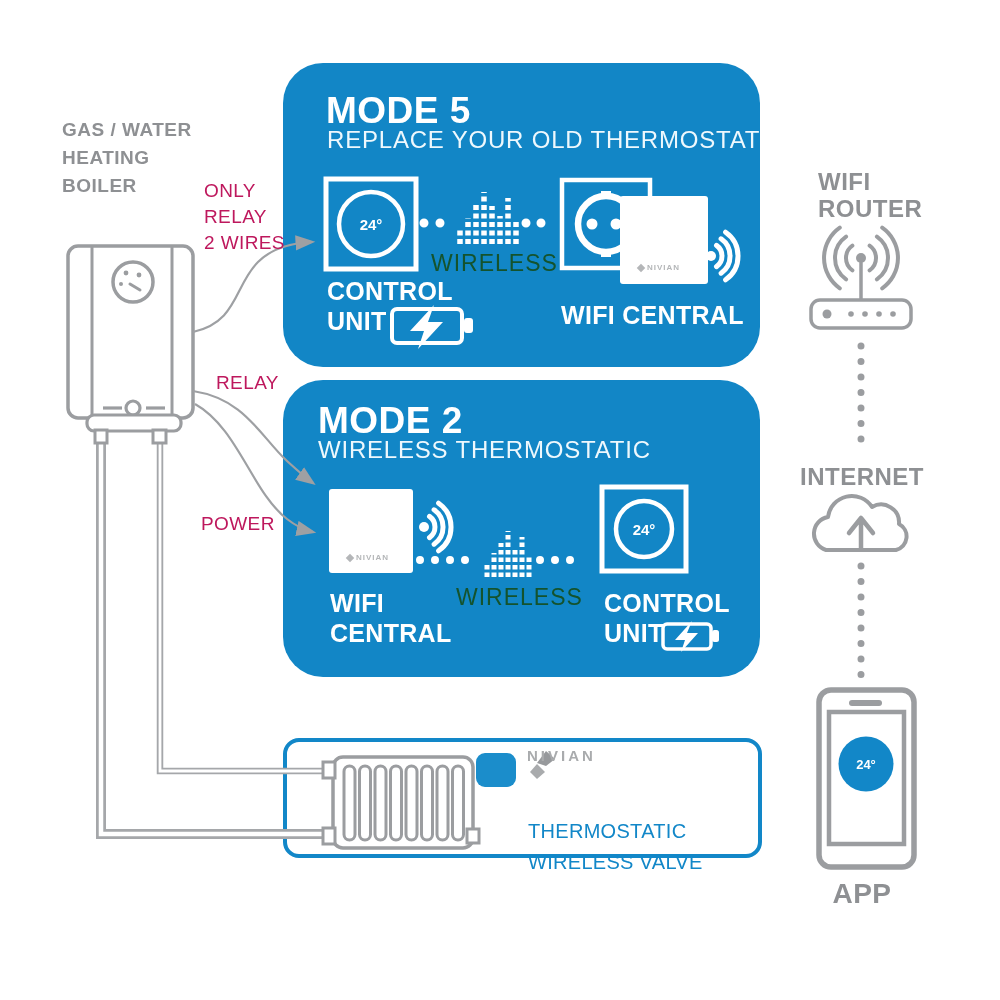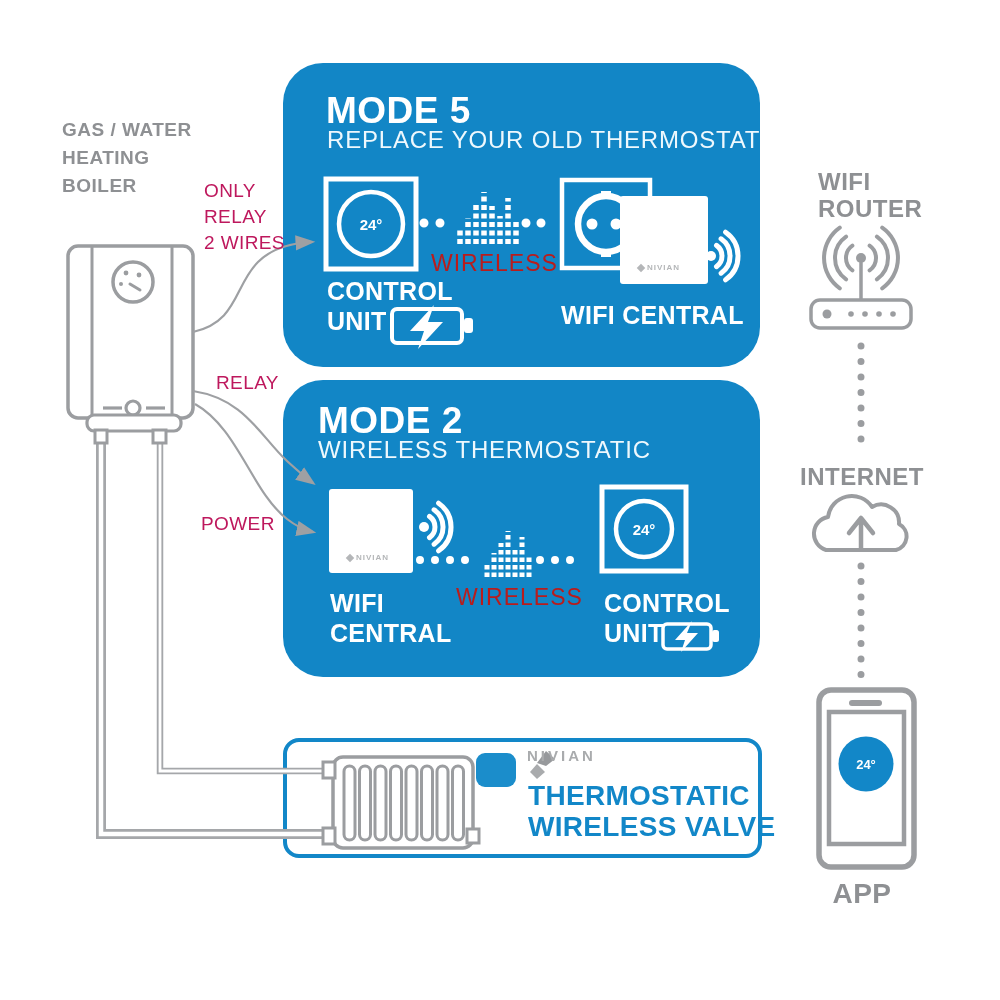--- a/index.html
+++ b/index.html
@@ -10,30 +10,30 @@
   .mode2{left:283px;top:380px;width:477px;height:297px;}
   .valve-box{position:absolute;left:283px;top:738px;width:479px;height:120px;background:#ffffff;
              border:4px solid #1287c8;border-radius:16px;box-sizing:border-box;}
   svg.art{position:absolute;left:0;top:0;width:1000px;height:1000px;}
   .lbl{position:absolute;white-space:pre;}
   .gray-bold{color:#8e9093;font-weight:bold;font-size:19px;line-height:28px;letter-spacing:.5px;}
   .lightgray{color:#be185d;font-size:19px;line-height:26px;letter-spacing:.4px;}
   .w-title{color:#ffffff;font-weight:bold;font-size:37px;letter-spacing:.5px;}
   .w-sub{color:#eef8fd;font-size:24px;letter-spacing:.8px;}
   .w-label{color:#ffffff;font-weight:bold;font-size:25px;line-height:30px;letter-spacing:.3px;}
-  .w-wireless{color:#b91c1c;font-size:23px;letter-spacing:1px;}
+  .w-wireless{color:#14532d;font-size:23px;letter-spacing:1px;}
   .svg-temp{font:bold 15px "Liberation Sans",sans-serif;fill:#ffffff;}
   .svg-temp-s{font:bold 13px "Liberation Sans",sans-serif;fill:#ffffff;}
   .mini-brand{position:absolute;display:flex;align-items:center;gap:3px;color:#b4b6b8;
               font-weight:bold;font-size:8px;letter-spacing:1px;}
   .mini-diamond{width:6px;height:6px;background:#b4b6b8;transform:rotate(45deg);display:inline-block;}
   .brand-row{position:absolute;left:527px;top:747px;display:flex;align-items:flex-end;gap:4px;
              color:#a9abad;font-weight:bold;font-size:15px;letter-spacing:3px;}
-  .valve-title{position:absolute;left:528px;top:780px;color:#1287c8;font-weight:bold;
-               font-size:28px;line-height:31px;letter-spacing:.3px;}
+  .valve-title{position:absolute;left:528px;top:816px;color:#1287c8;font-weight:normal;
+               font-size:20px;line-height:31px;letter-spacing:.3px;}
   .net-lbl{color:#8e9093;font-weight:bold;font-size:24px;line-height:27px;letter-spacing:.5px;}
   .center{text-align:center;}
 </style>
 </head>
 <body>
 
 <div class="stage">
 
   <div class="mode-box mode1"></div>
   <div class="mode-box mode2"></div>

